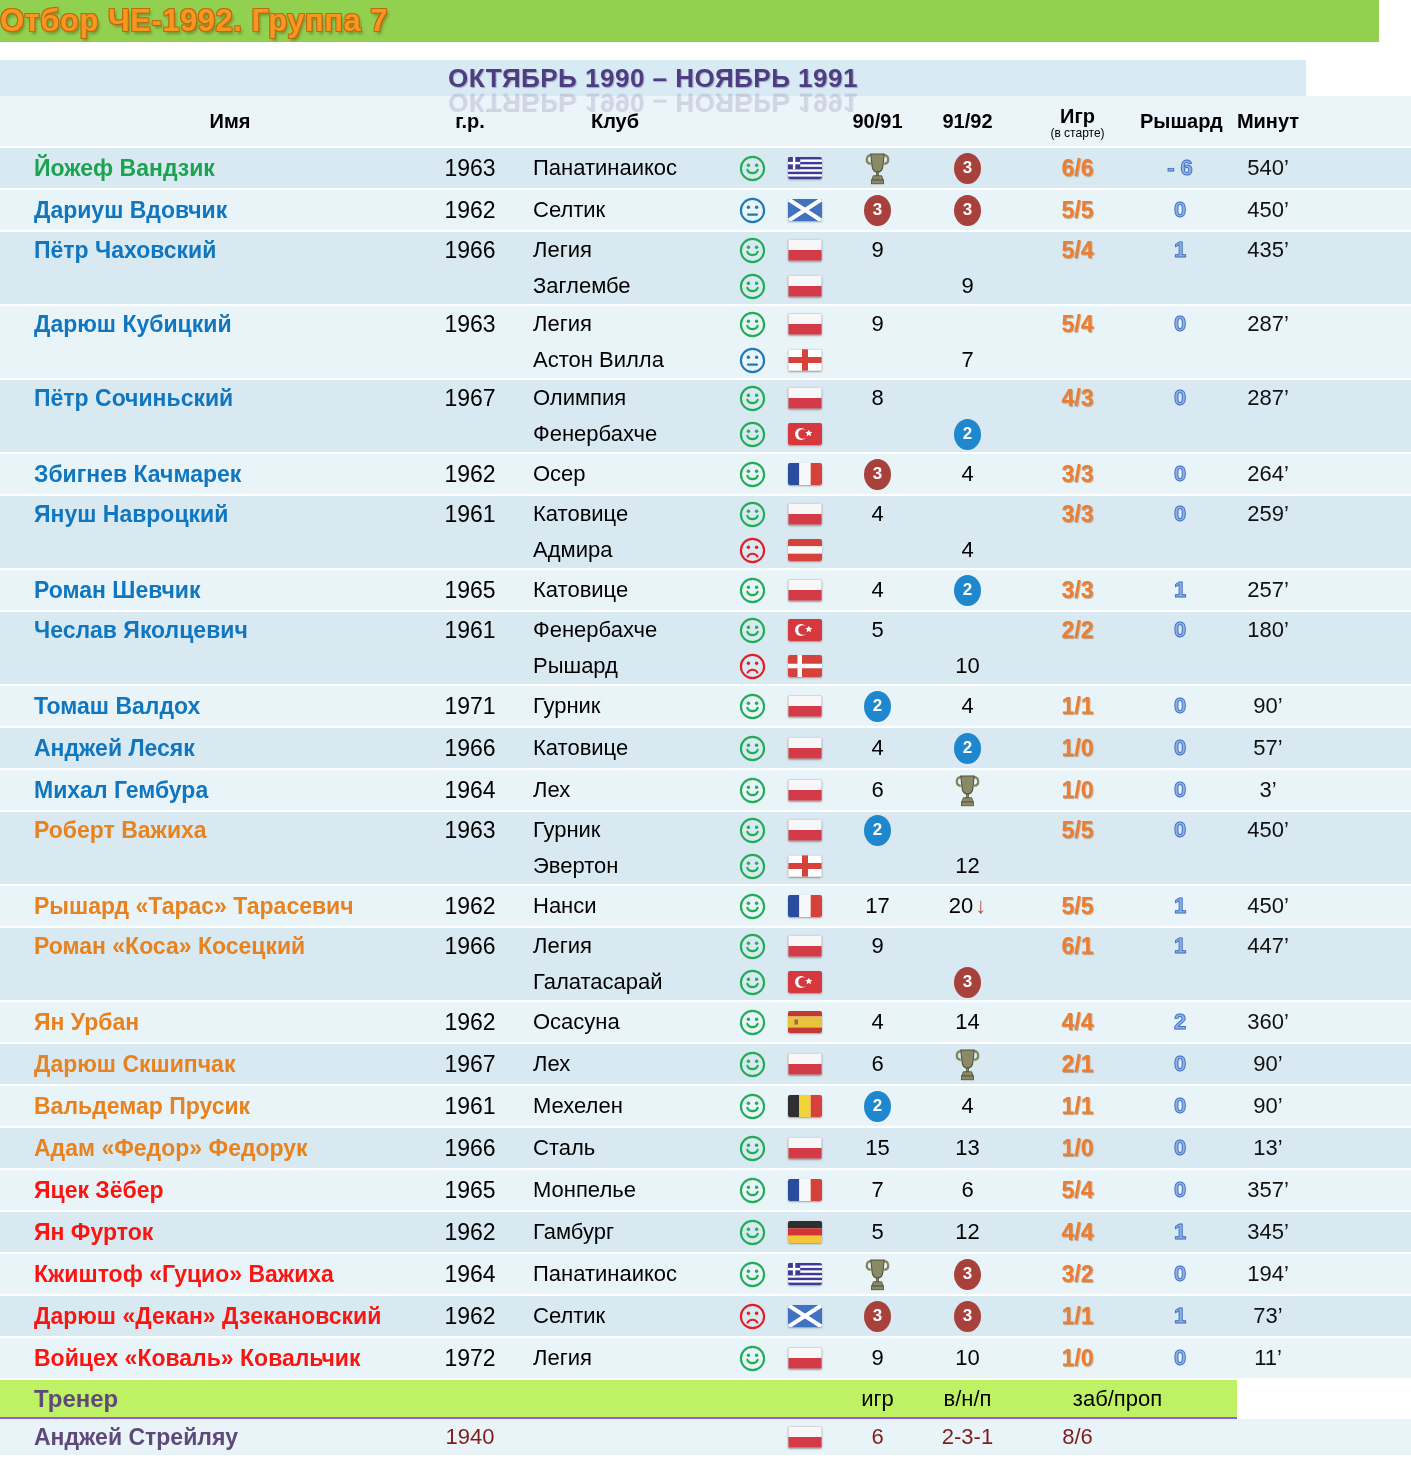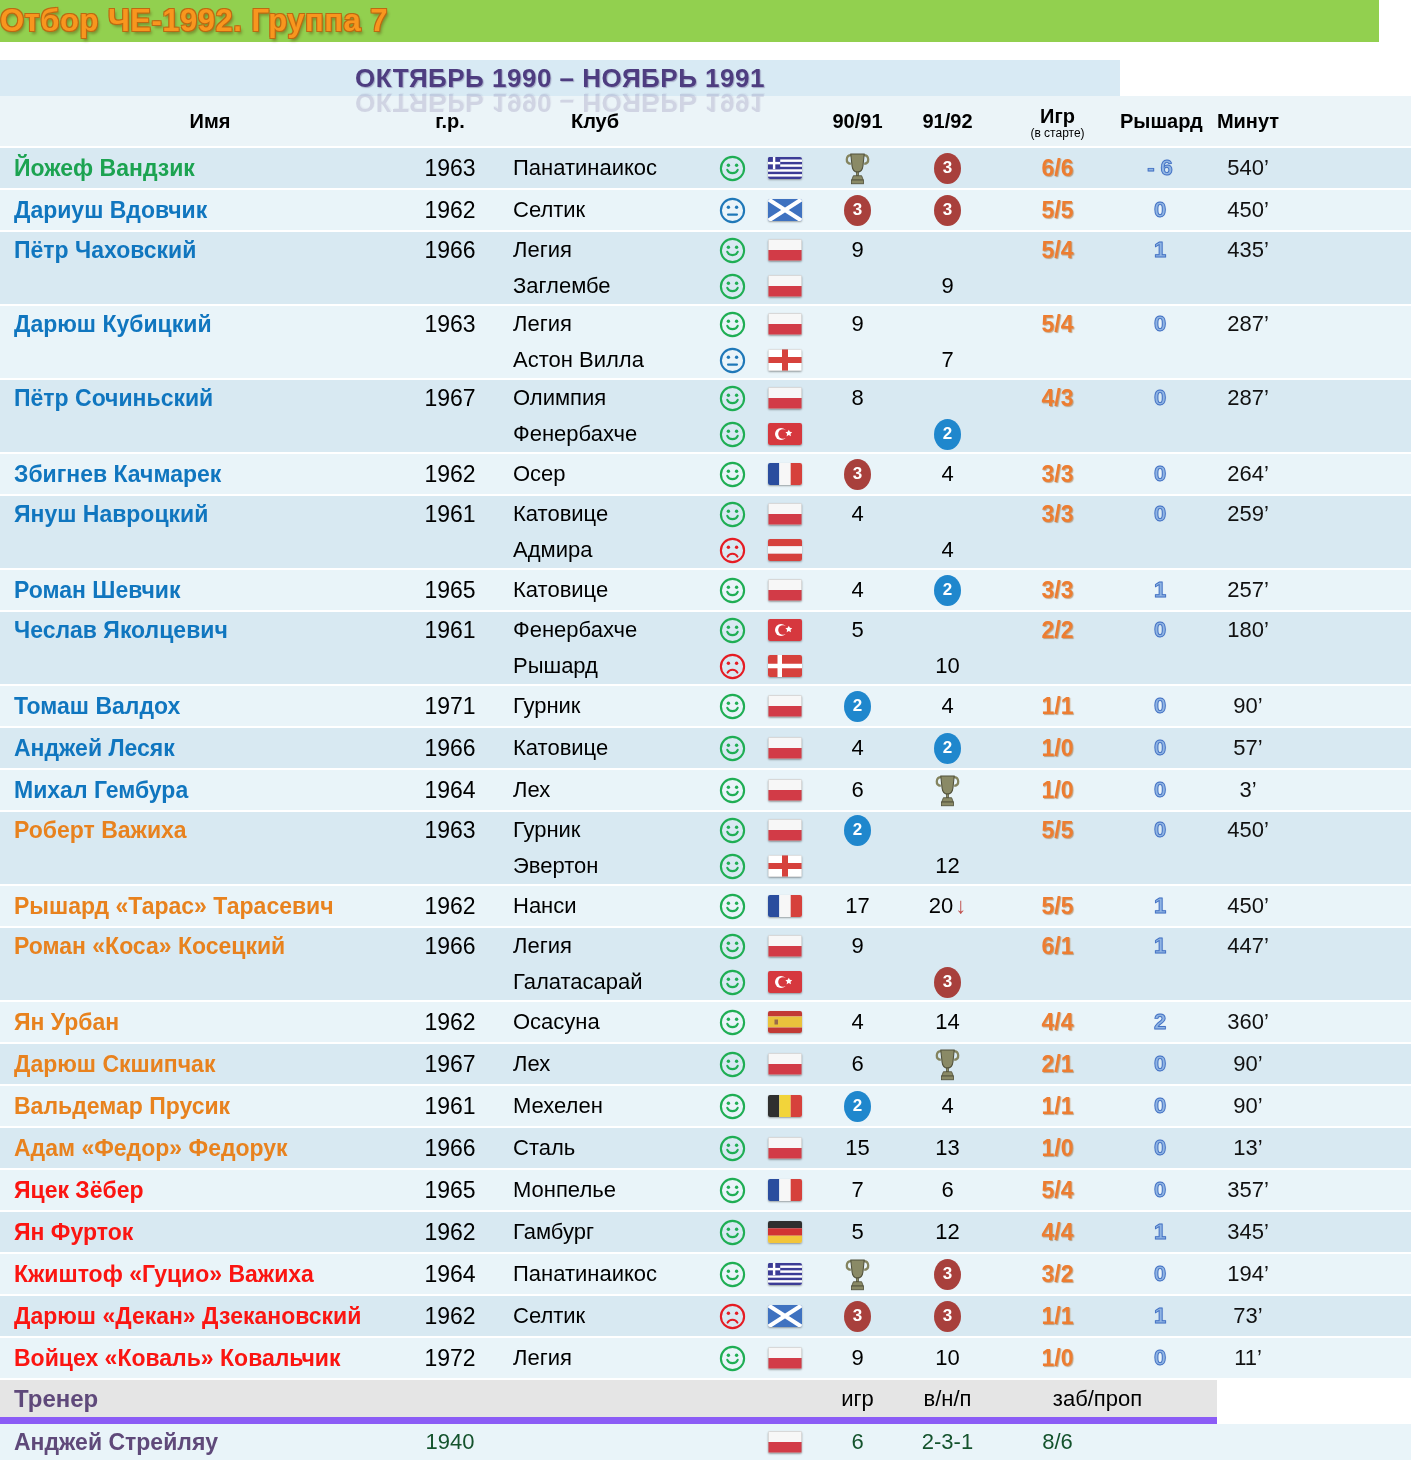--- a/index.html
+++ b/index.html
@@ -1,23 +1,23 @@
 <!DOCTYPE html>
 <html><head>
 <meta charset="utf-8">
 <style>
   html,body{margin:0;padding:0;background:#fff;}
   body{width:1411px;height:1461px;overflow:hidden;font-family:"Liberation Sans","DejaVu Sans",sans-serif;}
   .band-title{width:1379px;height:42px;background:#92d04f;display:flex;align-items:center;justify-content:flex-start;margin-bottom:18px;}
   .title{font-size:31px;font-weight:bold;color:#f8961e;letter-spacing:.5px;
     text-shadow:-1px -1px 0 #bc6a12,1px -1px 0 #bc6a12,-1px 1px 0 #bc6a12,1px 1px 0 #bc6a12,2px 3px 3px rgba(80,40,0,.4);}
-  .band-sub{position:relative;z-index:3;width:1120px;height:36px;background:#d8eaf4;display:flex;align-items:center;justify-content:center;}
+  .band-sub{position:relative;z-index:3;width:1306px;height:36px;background:#d8eaf4;display:flex;align-items:center;justify-content:center;}
   .subtitle{font-size:26px;font-weight:bold;color:#4e3d80;letter-spacing:.5px;text-shadow:1px 1px 1px rgba(40,20,90,.3);}
   .subtitle.reflect{position:absolute;left:0;right:0;top:27px;text-align:center;transform:scaleY(-1);opacity:.17;pointer-events:none;}
-  .line{display:grid;grid-template-columns:420px 60px 230px 45px 60px 85px 95px 125px 80px 96px 1fr;align-items:center;}
+  .line{display:grid;grid-template-columns:420px 60px 230px 45px 60px 85px 95px 125px 80px 96px 1fr;align-items:center;padding-left:20px;}
   .hdr{height:50px;background:#ebf4f8;border-bottom:2px solid #fff;font-weight:bold;font-size:20px;color:#000;}
   .hdr .c{text-align:center;}
   .h-games{line-height:1.05;padding-top:4px;}
   .games-sub{display:block;font-size:12px;font-weight:normal;}
   .prow{border-bottom:2px solid #fff;}
   .prow .line{height:40px;}
   .prow.multi .line{height:36px;}
   .dk{background:#d8e9f2;}
   .lt{background:#e9f4f9;}
   .c.name{padding-left:14px;font-size:23px;font-weight:bold;white-space:nowrap;}
@@ -28,26 +28,26 @@
   .c.s1,.c.s2{display:flex;align-items:center;justify-content:center;font-size:22px;color:#000;}
   .c.games{text-align:center;font-size:23px;font-weight:bold;color:#ed7d31;text-shadow:1px 1px 1px rgba(150,75,0,.45);}
   .c.goals{text-align:center;font-size:22px;font-weight:bold;color:#8fb4e3;-webkit-text-stroke:.9px #4472c4;text-shadow:0 0 1px #4472c4;}
   .c.mins{text-align:center;font-size:22px;color:#111;}
   .medal{display:inline-flex;width:27px;height:31px;border-radius:50%;align-items:center;justify-content:center;color:#fff;font-weight:bold;font-size:17px;-webkit-text-stroke:0;text-shadow:none;}
   .mred{background:#a8403c;}
   .mblue{background:#1f87cd;}
   .downarrow{color:#c0504d;margin-left:2px;font-size:22px;}
   .flag{display:inline-block;width:34px;height:22px;line-height:0;box-shadow:0 1px 2px rgba(0,0,0,.35);border-radius:2px;overflow:hidden;}
   .smiley{display:inline-block;line-height:0;}
-  .coach-band{width:1217px;height:37px;background:#e5e5e5;border-bottom:7px solid #8b5cf6;font-size:22px;color:#000;}
+  .coach-band{width:1217px;height:37px;background:#bef264;border-bottom:2px solid #8b5cf6;font-size:22px;color:#000;}
   .coach-band .c{text-align:center;}
   .coach-band .cb-name{text-align:left;padding-left:14px;color:#5f497a;font-weight:bold;font-size:24px;}
   .zab{grid-column:8/10;text-align:center;}
   .coach-row{height:36px;background:#e9f4f9;}
-  .coach-row .c{font-size:22px;color:#14532d;text-align:center;}
+  .coach-row .c{font-size:22px;color:#7f1d1d;text-align:center;}
   .coach-row .cr-name{text-align:left;padding-left:14px;color:#5f497a;font-weight:bold;font-size:23px;}
   .coach-row .ic{display:flex;align-items:center;justify-content:center;}
 </style>
 </head>
 <body>
 
 <div>
 
   <div class="band-title">
     <span class="title">Отбор ЧЕ-1992. Группа 7</span>

